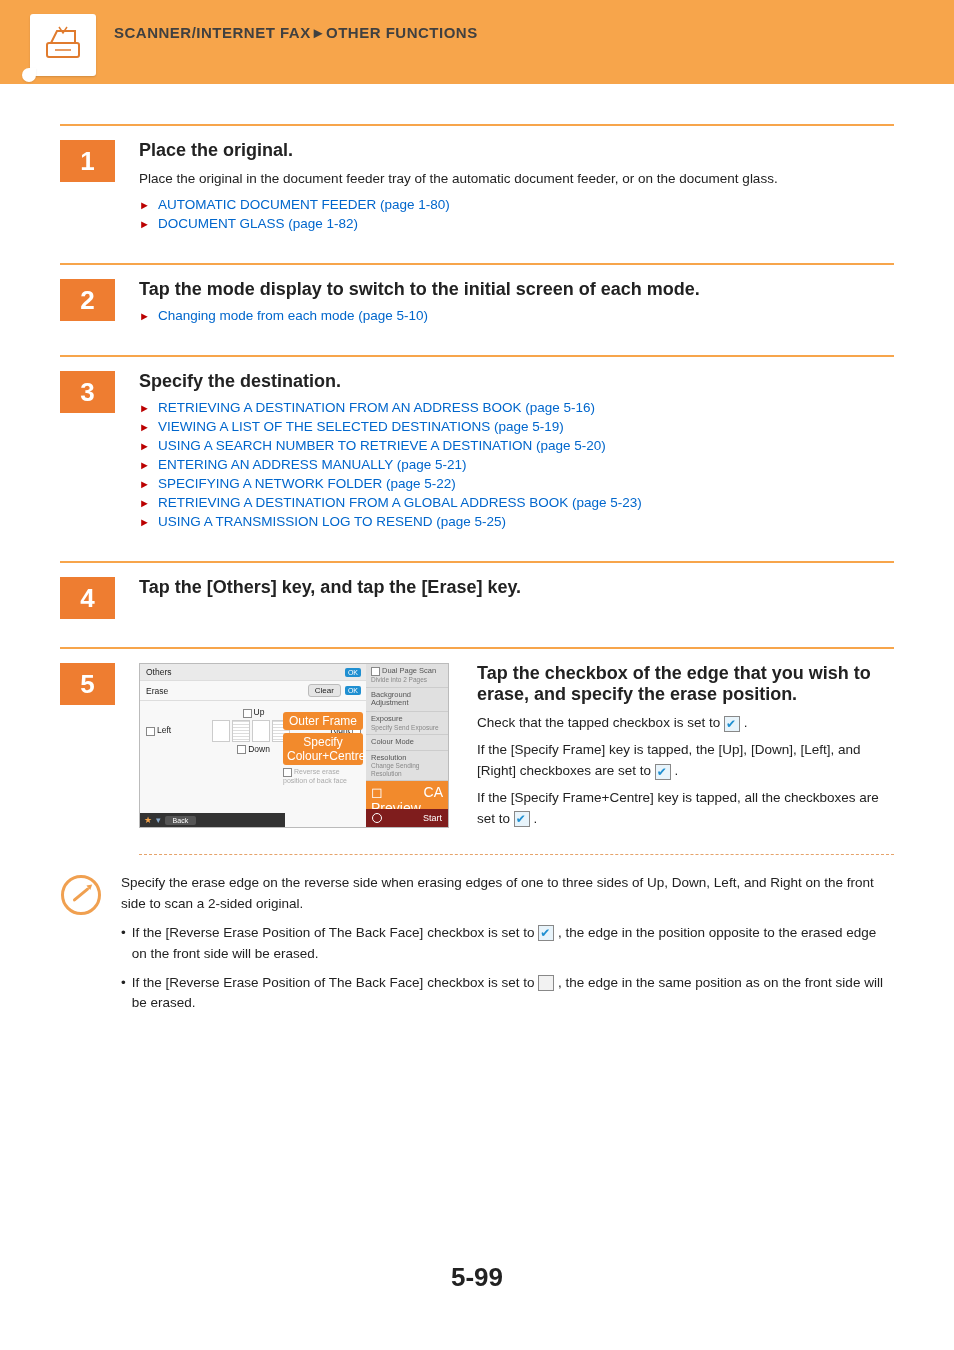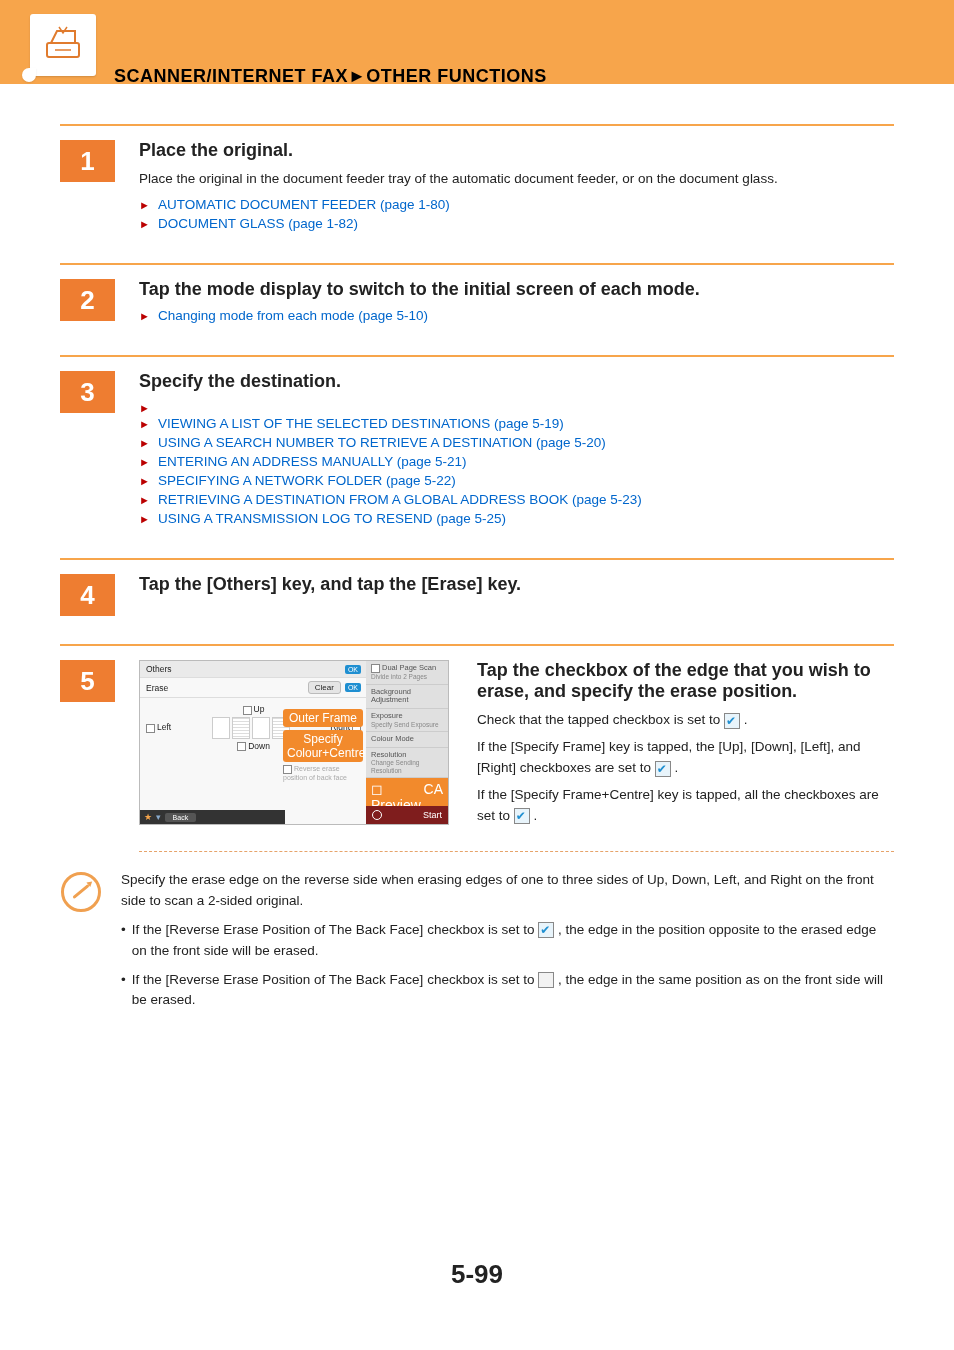--- a/index.html
+++ b/index.html
@@ -1,21 +1,21 @@
 <!DOCTYPE html>
 <html><head>
 <meta charset="utf-8">
 <style>
   * { box-sizing: border-box; margin: 0; padding: 0; }
   body { font-family: Arial, Helvetica, sans-serif; font-size: 13.5px; color: #222; width: 954px; background: #fff; }
 
   .top-banner { background: #f7a54b; height: 84px; display: flex; align-items: flex-start; padding-top: 18px; padding-left: 30px; }
   .app-icon-wrap { width: 66px; height: 62px; background: #fff; border-radius: 3px; display: flex; align-items: center; justify-content: center; margin-right: 18px; margin-top: -4px; box-shadow: 0 1px 2px rgba(0,0,0,.15); position: relative; }
   .app-icon-wrap::after { content:""; position:absolute; left:-8px; bottom:-6px; width:14px; height:14px; background:#fff; border-radius:50% 0 50% 50%; box-shadow:0 1px 2px rgba(0,0,0,.1); }
-  .banner-title { color:#000000; font-weight:bold; font-size:18px; letter-spacing:.5px; padding-top: 6px; margin-top: 42px; }
+  .banner-title { color:#404040; font-weight:bold; font-size:15px; letter-spacing:.5px; padding-top: 6px; }
 
   .page { padding: 40px 60px 20px 60px; }
   .step { border-top: 2px solid #f7a54b; padding-top: 14px; display: flex; margin-bottom: 28px; }
   .step-num { width: 55px; height: 42px; background: #ee7d31; color: #fff; font-size: 26px; font-weight: bold; display: flex; align-items: center; justify-content: center; margin-right: 24px; flex-shrink: 0; }
   .step-body { flex: 1; }
   .step-title { font-size: 18px; font-weight: bold; margin-bottom: 8px; }
   .step-desc { margin-bottom: 8px; line-height: 1.5; }
   .link-list { list-style: none; }
   .link-list li { margin-bottom: 4px; display:flex; align-items:flex-start; }
   .arrow { color: #b00; margin-right: 8px; font-size: 11px; position:relative; top:2px; }
@@ -113,20 +113,21 @@
     </div>
   </div>
 
   <div class="step">
     <div class="step-num">3</div>
     <div class="step-body">
       <div class="step-title">Specify the destination.</div>
       <ul class="link-list">
         <li>
             <span class="arrow">►</span>
+            <a class="doc-link">RETRIEVING A DESTINATION FROM AN ADDRESS BOOK (page 5-16)</a>
           </li>
         <li>
             <span class="arrow">►</span>
             <a class="doc-link">VIEWING A LIST OF THE SELECTED DESTINATIONS (page 5-19)</a>
           </li>
         <li>
             <span class="arrow">►</span>
             <a class="doc-link">USING A SEARCH NUMBER TO RETRIEVE A DESTINATION (page 5-20)</a>
           </li>
         <li>

